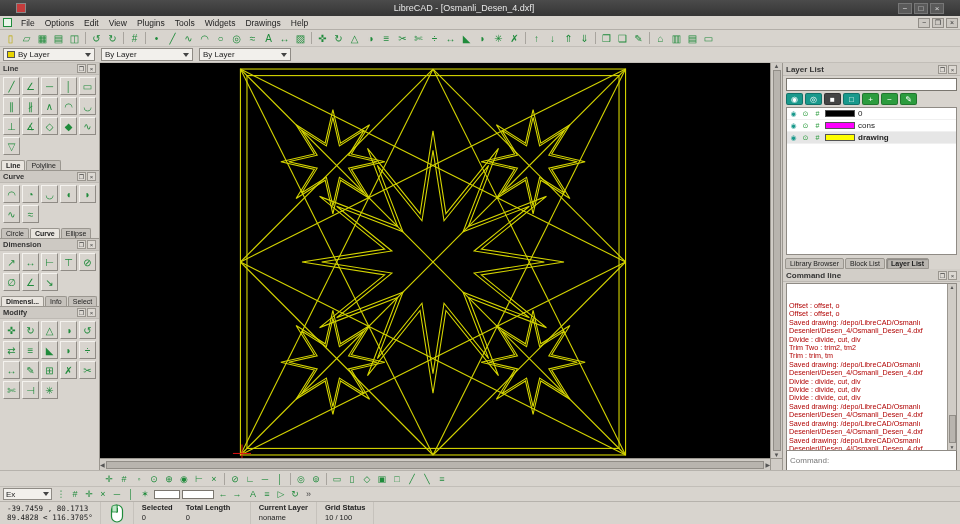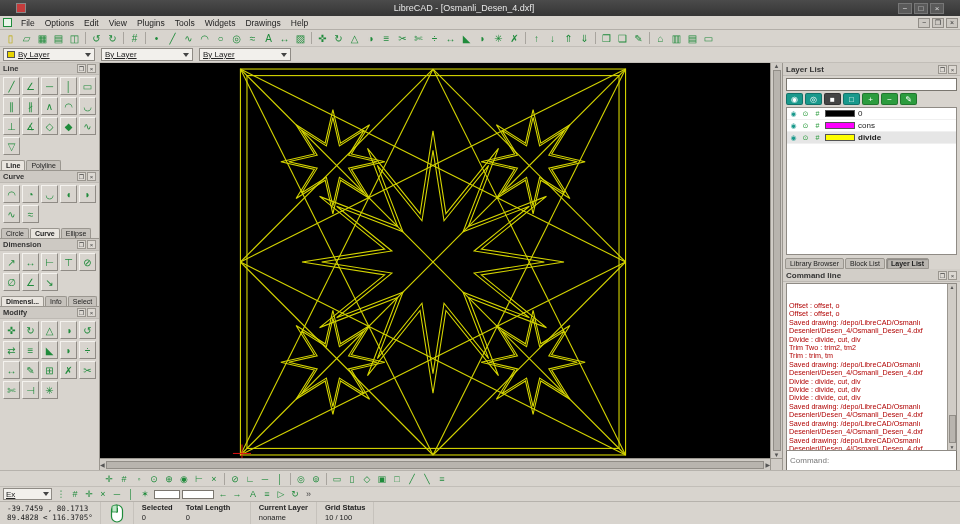--- a/index.html
+++ b/index.html
@@ -21,21 +21,21 @@
   .mdi-btns{margin-left:auto;display:flex;gap:2px;}
   .mbtn{width:12px;height:10px;background:#ccc8c2;border:1px solid #918d87;font-size:7px;line-height:8px;text-align:center;color:#333;}
 
   
   .toolbar{height:17px;background:#d8d4ce;border-bottom:1px solid #c2beb8;display:flex;align-items:center;padding:0 3px;gap:1px;flex:0 0 17px;}
   .toolbar2{height:16px;flex:0 0 16px;gap:6px;}
   .tbi{width:15px;height:14px;display:inline-flex;align-items:center;justify-content:center;font-size:10px;color:#1f8b3b;}
   .tbsep{width:1px;height:12px;background:#a8a49e;margin:0 2px;display:inline-block;}
   .combo{width:92px;height:13px;background:#f2f0ec;border:1px solid #8f8b85;display:flex;align-items:center;font-size:8px;padding:0 3px;gap:3px;}
   .swatch{width:8px;height:7px;border:1px solid #555;display:inline-block;}
-  .combo-val{flex:1;white-space:nowrap;overflow:hidden;text-decoration:underline;}
+  .combo-val{flex:1;white-space:nowrap;overflow:hidden;}
   .combo-arrow{width:0;height:0;border-left:3px solid transparent;border-right:3px solid transparent;border-top:4px solid #444;}
 
   
   .main{flex:1;display:flex;min-height:0;}
   .left-panel{width:100px;flex:0 0 100px;background:#d8d4ce;border-right:1px solid #9a968f;overflow:hidden;}
   .section-header{height:12px;display:flex;align-items:center;font-size:7.5px;padding:0 3px;background:#cdc9c3;border-bottom:1px solid #bdb9b3;}
   .sec-title{font-weight:bold;color:#333;}
   .spacer{flex:1;}
   .dbtn{width:9px;height:9px;font-size:6px;line-height:8px;text-align:center;border:1px solid #9a968f;background:#dcd8d2;color:#444;margin-left:1px;}
   .tool-grid{display:flex;flex-wrap:wrap;padding:1px 2px;}
@@ -372,21 +372,21 @@
               <span class="lri" style="color: rgb(44, 156, 62);">⊙</span>
               <span class="lri" style="color: rgb(44, 156, 62);">#</span>
               <span class="lswatch" style="background: rgb(255, 0, 255);"></span>
               <span class="lname">cons</span>
             </div>
             <div class="layer-row selected">
               <span class="lri" style="color: rgb(25, 153, 140);">◉</span>
               <span class="lri" style="color: rgb(44, 156, 62);">⊙</span>
               <span class="lri" style="color: rgb(44, 156, 62);">#</span>
               <span class="lswatch" style="background: rgb(255, 255, 0);"></span>
-              <span class="lname">divide</span>
+              <span class="lname">drawing</span>
             </div>
           </div>
         <div class="dock-tabs" id="right-tabs">
             <span class="rtab">Library Browser</span>
             <span class="rtab">Block List</span>
             <span class="rtab active">Layer List</span>
           </div>
       </div>
 
       <div class="cmd-dock">

